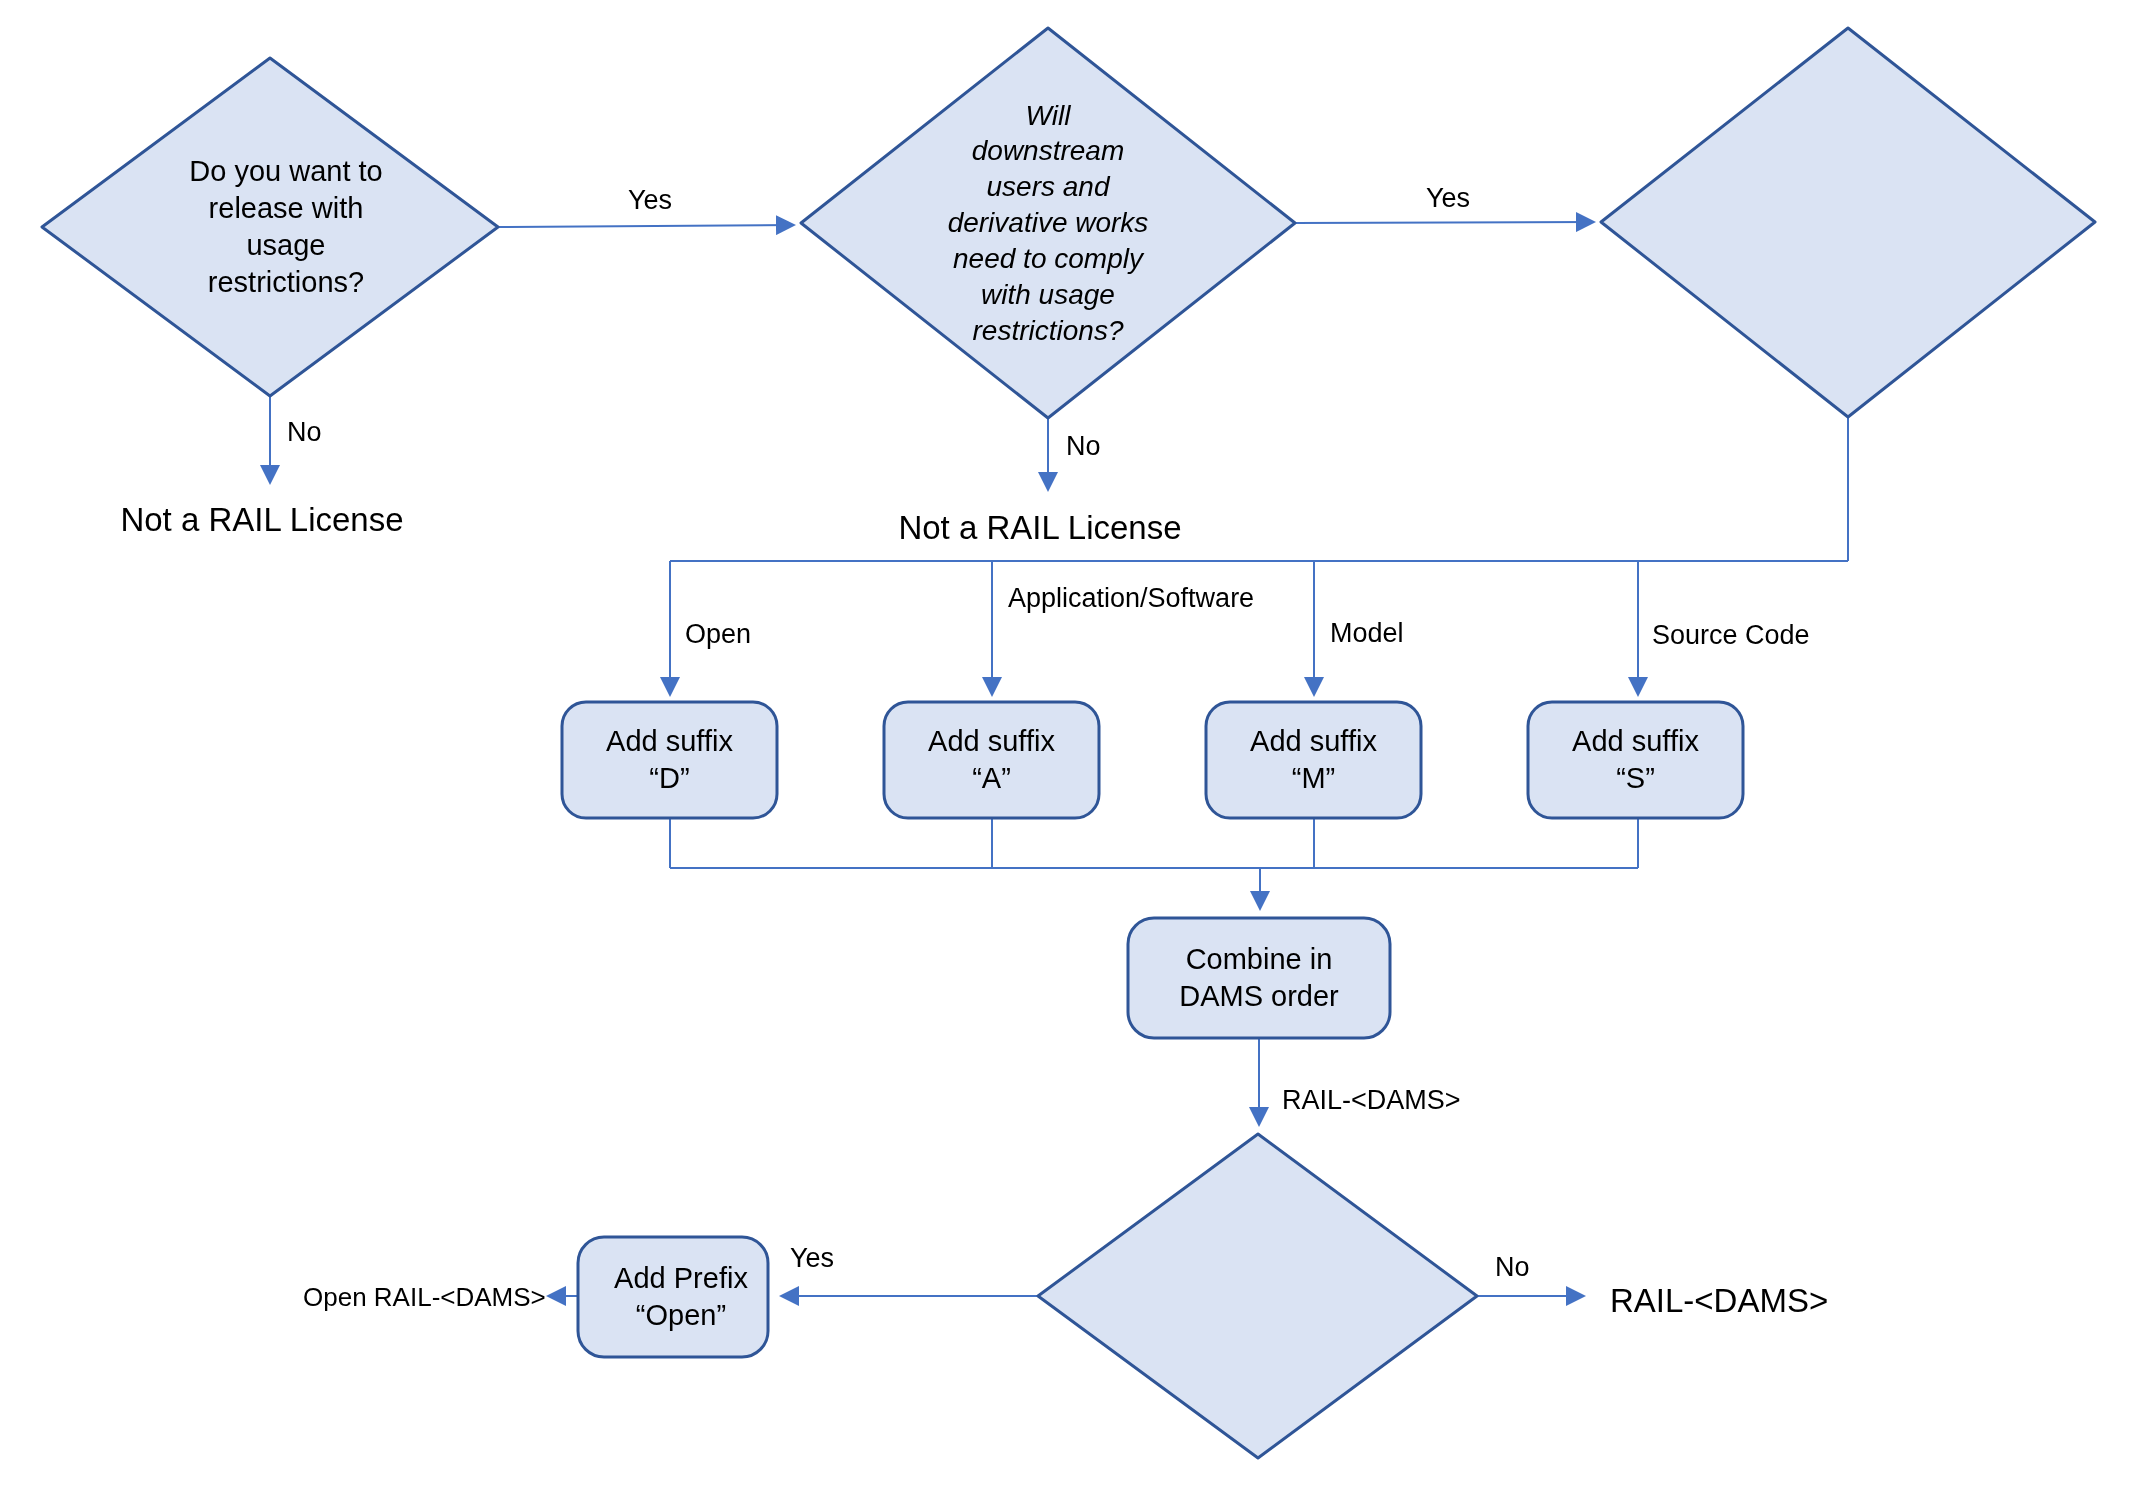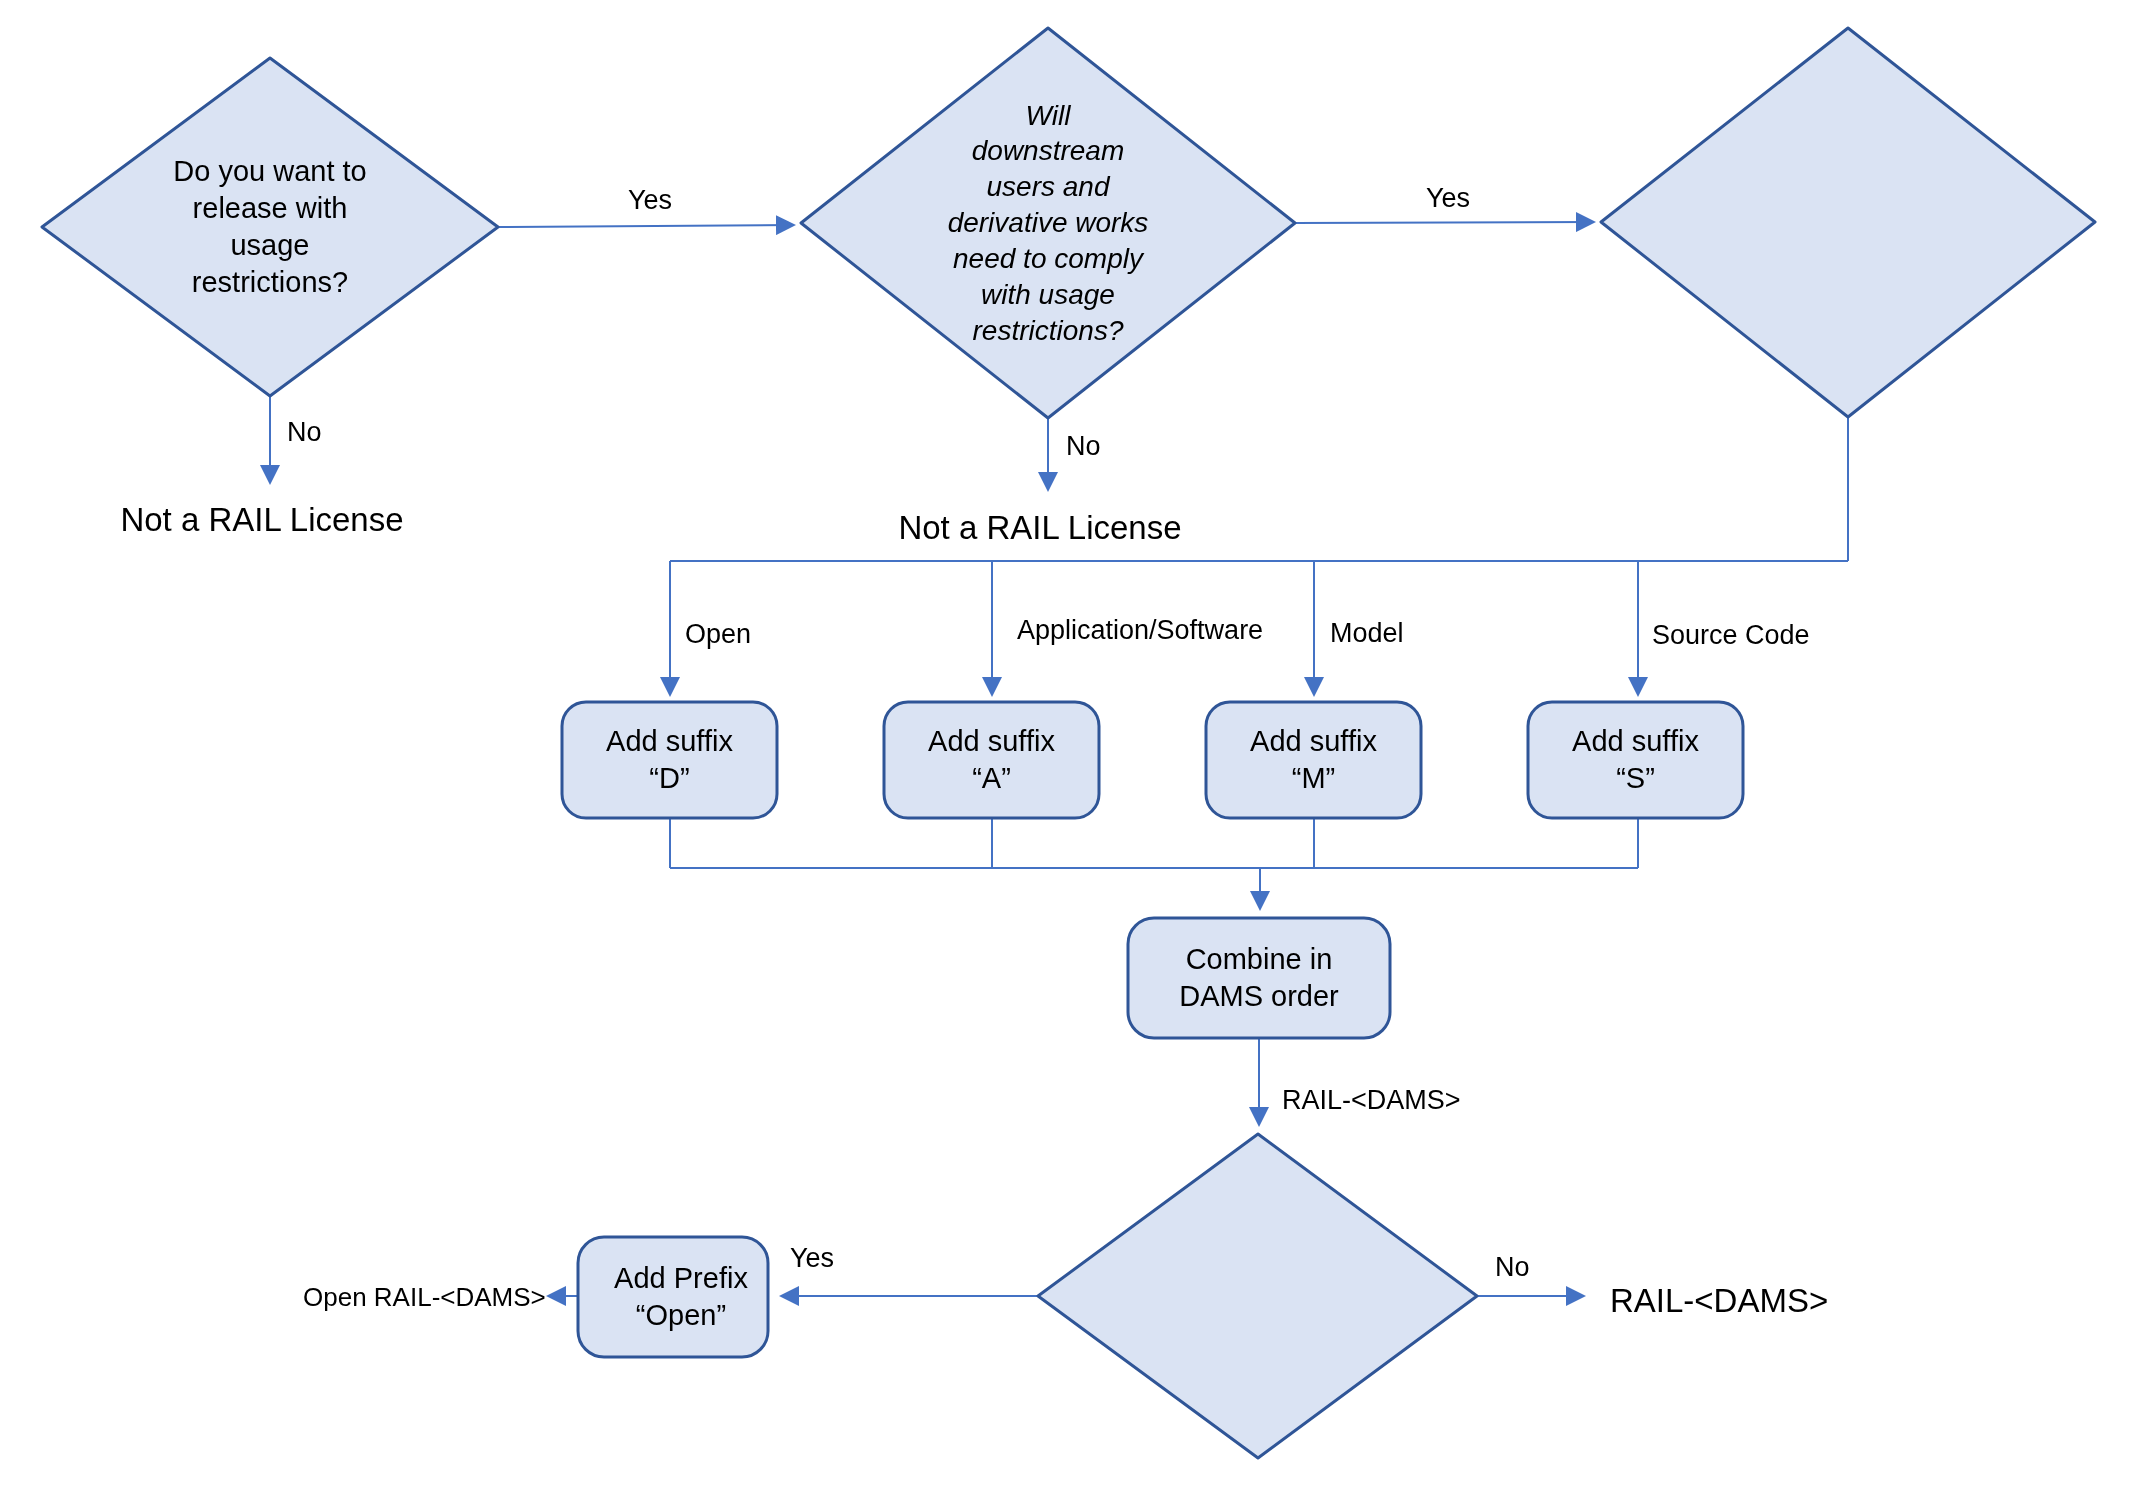--- a/index.html
+++ b/index.html
@@ -98,21 +98,21 @@
 
       <rect x="562" y="702" width="215" height="116" rx="24"></rect>
       <rect x="884" y="702" width="215" height="116" rx="24"></rect>
       <rect x="1206" y="702" width="215" height="116" rx="24"></rect>
       <rect x="1528" y="702" width="215" height="116" rx="24"></rect>
       <rect x="1128" y="918" width="262" height="120" rx="26"></rect>
       <rect x="578" y="1237" width="190" height="120" rx="26"></rect>
     </g>
   </svg>
 
-  <div class="node-text" style="left:120px;top:122px;width:300px;height:210px;">Do you want to
+  <div class="node-text" style="left:136px;top:122px;width:300px;height:210px;">Do you want to
 release with
 usage
 restrictions?</div>
   <div class="node-text" style="left:898px;top:75px;width:300px;height:296px;font-size:28px;font-style:italic;">Will
 downstream
 users and
 derivative works
 need to comply
 with usage
 restrictions?</div>
@@ -128,21 +128,21 @@
   <div class="node-text" style="left:1128px;top:918px;width:262px;height:120px;">Combine in
 DAMS order</div>
   <div class="node-text" style="left:586px;top:1237px;width:190px;height:120px;border-radius:17px;">Add Prefix
 “Open”</div>
 
   <div class="edge-label centered" style="left:600px;top:186px;width:100px;">Yes</div>
   <div class="edge-label centered" style="left:1398px;top:184px;width:100px;">Yes</div>
   <div class="edge-label" style="left:287px;top:418px;">No</div>
   <div class="edge-label" style="left:1066px;top:432px;">No</div>
   <div class="edge-label" style="left:685px;top:620px;">Open</div>
-  <div class="edge-label" style="left:1008px;top:616px;margin-left:9px;">Application/Software</div>
+  <div class="edge-label" style="left:1008px;top:584px;">Application/Software</div>
   <div class="edge-label" style="left:1330px;top:619px;">Model</div>
   <div class="edge-label" style="left:1652px;top:621px;">Source Code</div>
   <div class="edge-label" style="left:1282px;top:1086px;">RAIL-&lt;DAMS&gt;</div>
   <div class="edge-label centered" style="left:762px;top:1244px;width:100px;">Yes</div>
   <div class="edge-label" style="left:1495px;top:1253px;">No</div>
 
   <div class="outcome" style="left:112px;top:502px;width:300px;">Not a RAIL License</div>
   <div class="outcome" style="left:890px;top:510px;width:300px;">Not a RAIL License</div>
   <div class="outcome" style="left:303px;top:1283px;width:230px;font-size:26px;">Open RAIL-&lt;DAMS&gt;</div>
   <div class="outcome" style="left:1610px;top:1283px;width:200px;text-align:left;">RAIL-&lt;DAMS&gt;</div>

